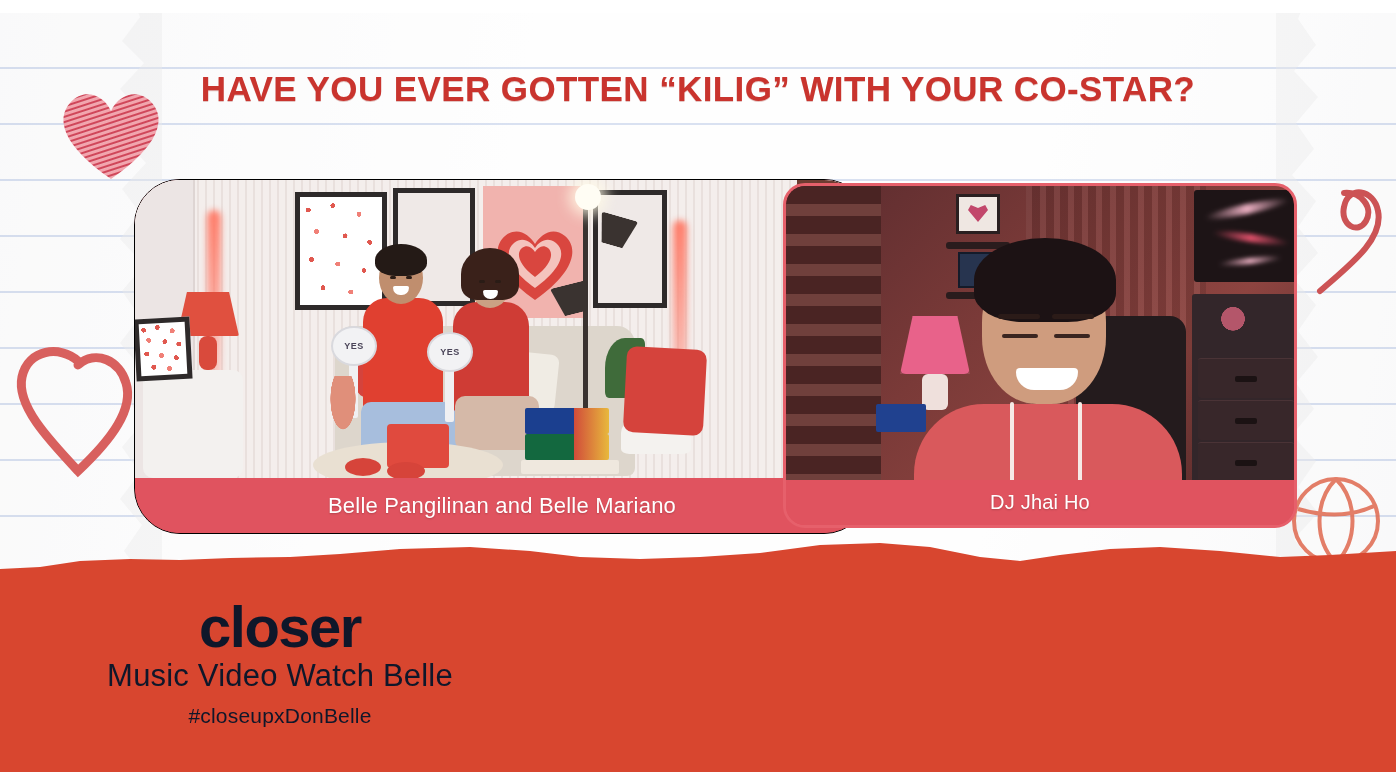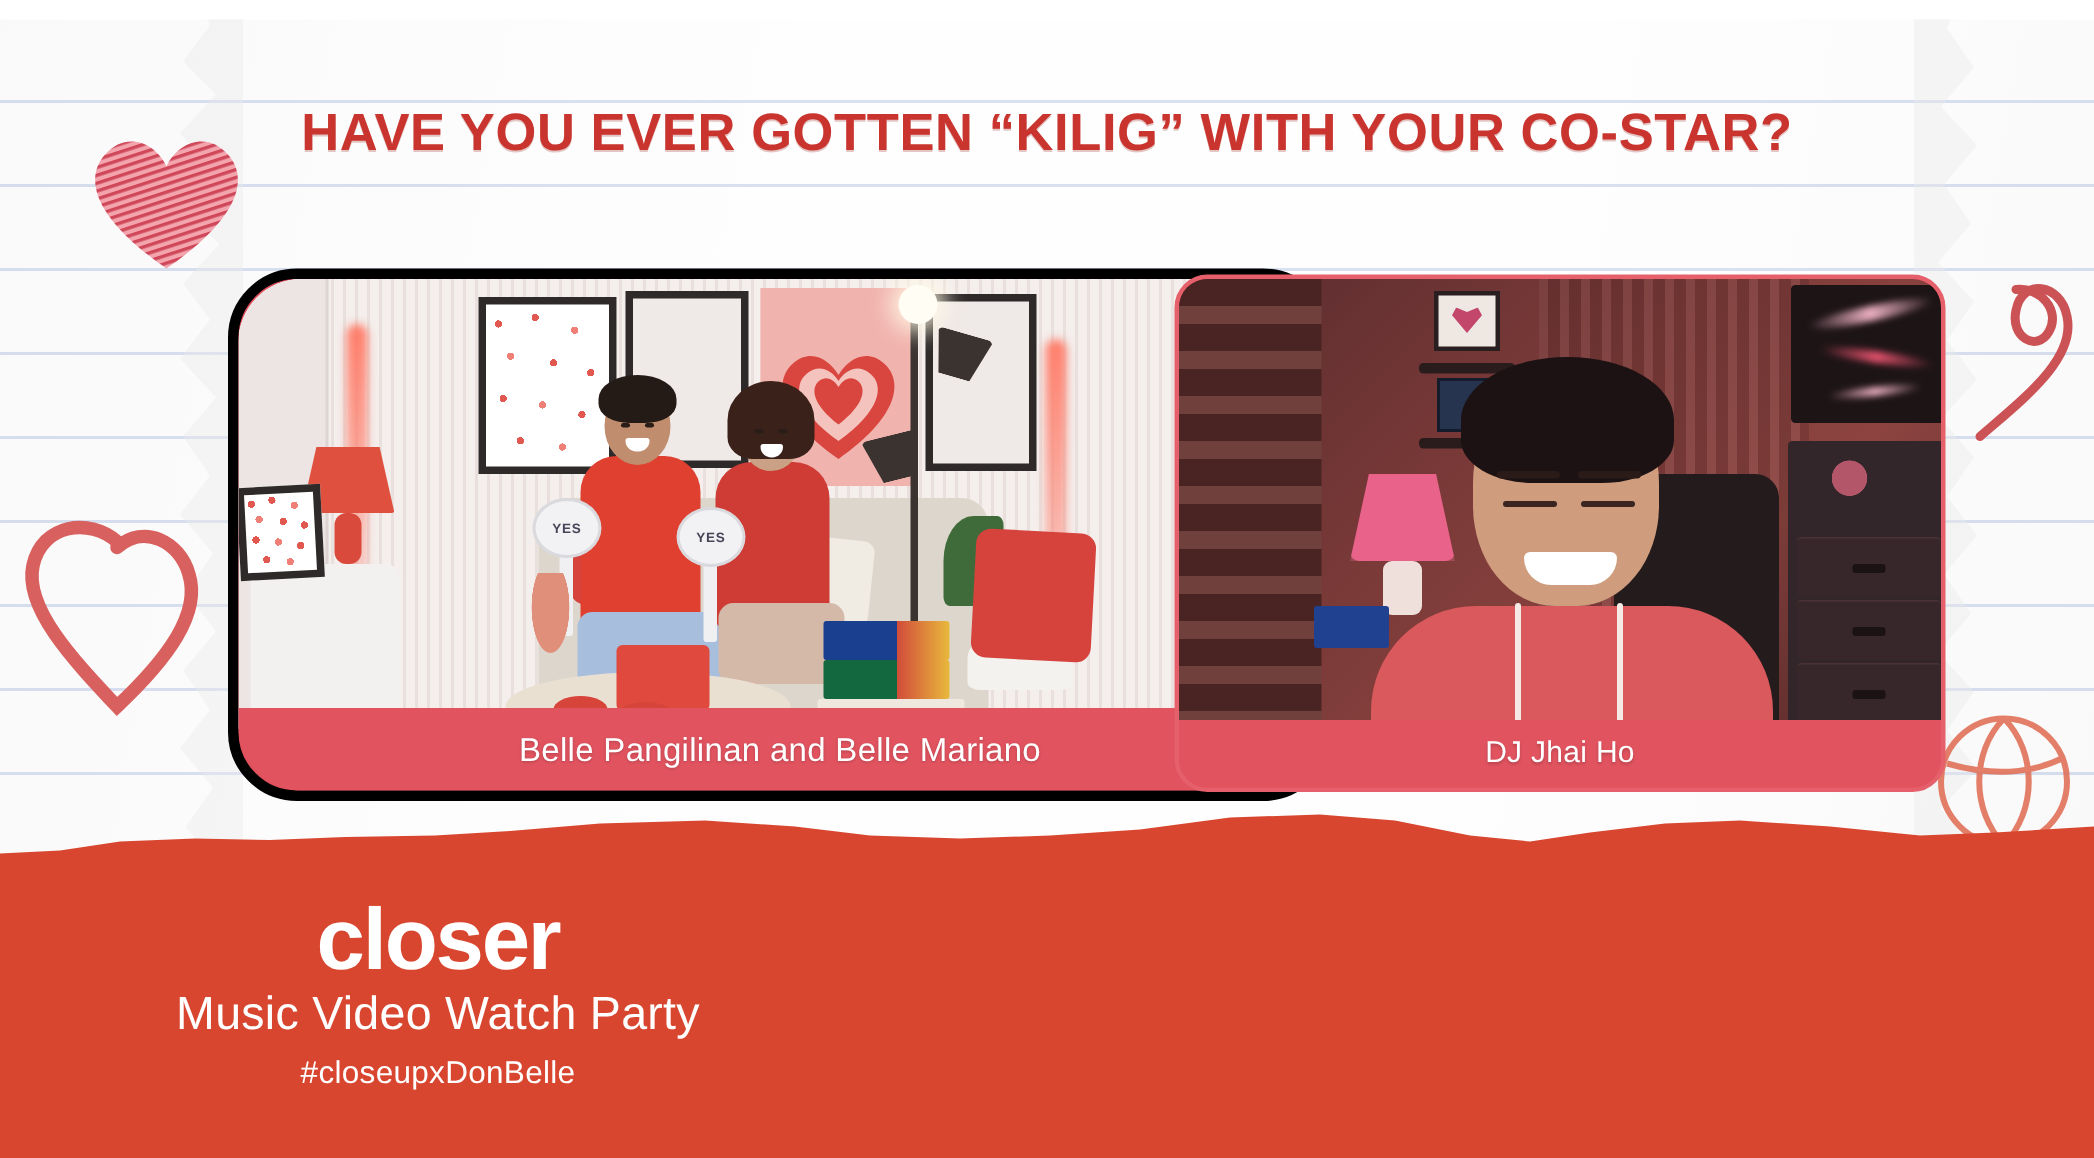--- a/index.html
+++ b/index.html
@@ -68,23 +68,23 @@
     white-space: nowrap;
   }
 
   
   .tile {
     position: absolute;
     overflow: hidden;
     background: #e2505c;
   }
   #tile-left {
-    left: 152px; top: 166px; width: 736px; height: 355px;
+    left: 134px; top: 166px; width: 736px; height: 355px;
     border-radius: 46px 46px 46px 46px;
-    border: 7px solid #000000;
+    border: 1px solid #000000;
   }
   #tile-right {
     left: 783px; top: 170px; width: 514px; height: 345px;
     border-radius: 22px;
     border: 3px solid #e6606b;
   }
 
   .video {
     position: absolute;
     left: 0; top: 0; right: 0;
@@ -191,21 +191,21 @@
   .earbud { position:absolute; width:4px; background:#f6eae6; border-radius:3px; }
 
   
   #banner {
     position:absolute; left:0; right:0; bottom:0; height:210px;
     background:#d8462f;
   }
   #banner-wave { position:absolute; left:0; top:-40px; width:100%; height:62px; }
 
   #brand-block {
-    position:absolute; left:12px; top:22px; width:560px; text-align:center; color:#ffffff;
+    position:absolute; left:0; top:22px; width:560px; text-align:center; color:#0f172a;
   }
   #brand-closer {
     font-size:58px; font-weight:700; letter-spacing:-1.5px; line-height:1.02;
   }
   #brand-sub {
     font-size:31px; font-weight:400; letter-spacing:.2px; margin-top:2px;
   }
   #hashtags {
     margin-top:10px; display:flex; justify-content:center; gap:38px;
     font-size:21px; letter-spacing:.2px;
@@ -393,21 +393,21 @@
 
   <div id="banner">
     <svg id="banner-wave" viewBox="0 0 1396 62" preserveAspectRatio="none">
       <path d="M0 34 L40 32 L80 26 L130 24 L180 25 L230 23 L290 22 L340 19 L400 14 L470 12 L530 16 L580 22
                L640 24 L700 22 L760 18 L820 10 L880 8 L930 12 L980 22 L1020 26 L1060 20 L1110 14 L1160 12
                L1220 16 L1280 22 L1330 20 L1396 16 L1396 62 L0 62 Z" fill="#d8462f"></path>
     </svg>
 
     <div id="brand-block">
       <div id="brand-closer">closer</div>
-      <div id="brand-sub">Music Video Watch Party</div>
+      <div id="brand-sub">Music Video Watch Belle</div>
       <div id="hashtags">
         <span>#closeupxDonBelle</span>
       </div>
     </div>
 
   </div>
 
 </div>
 
 </body></html>

